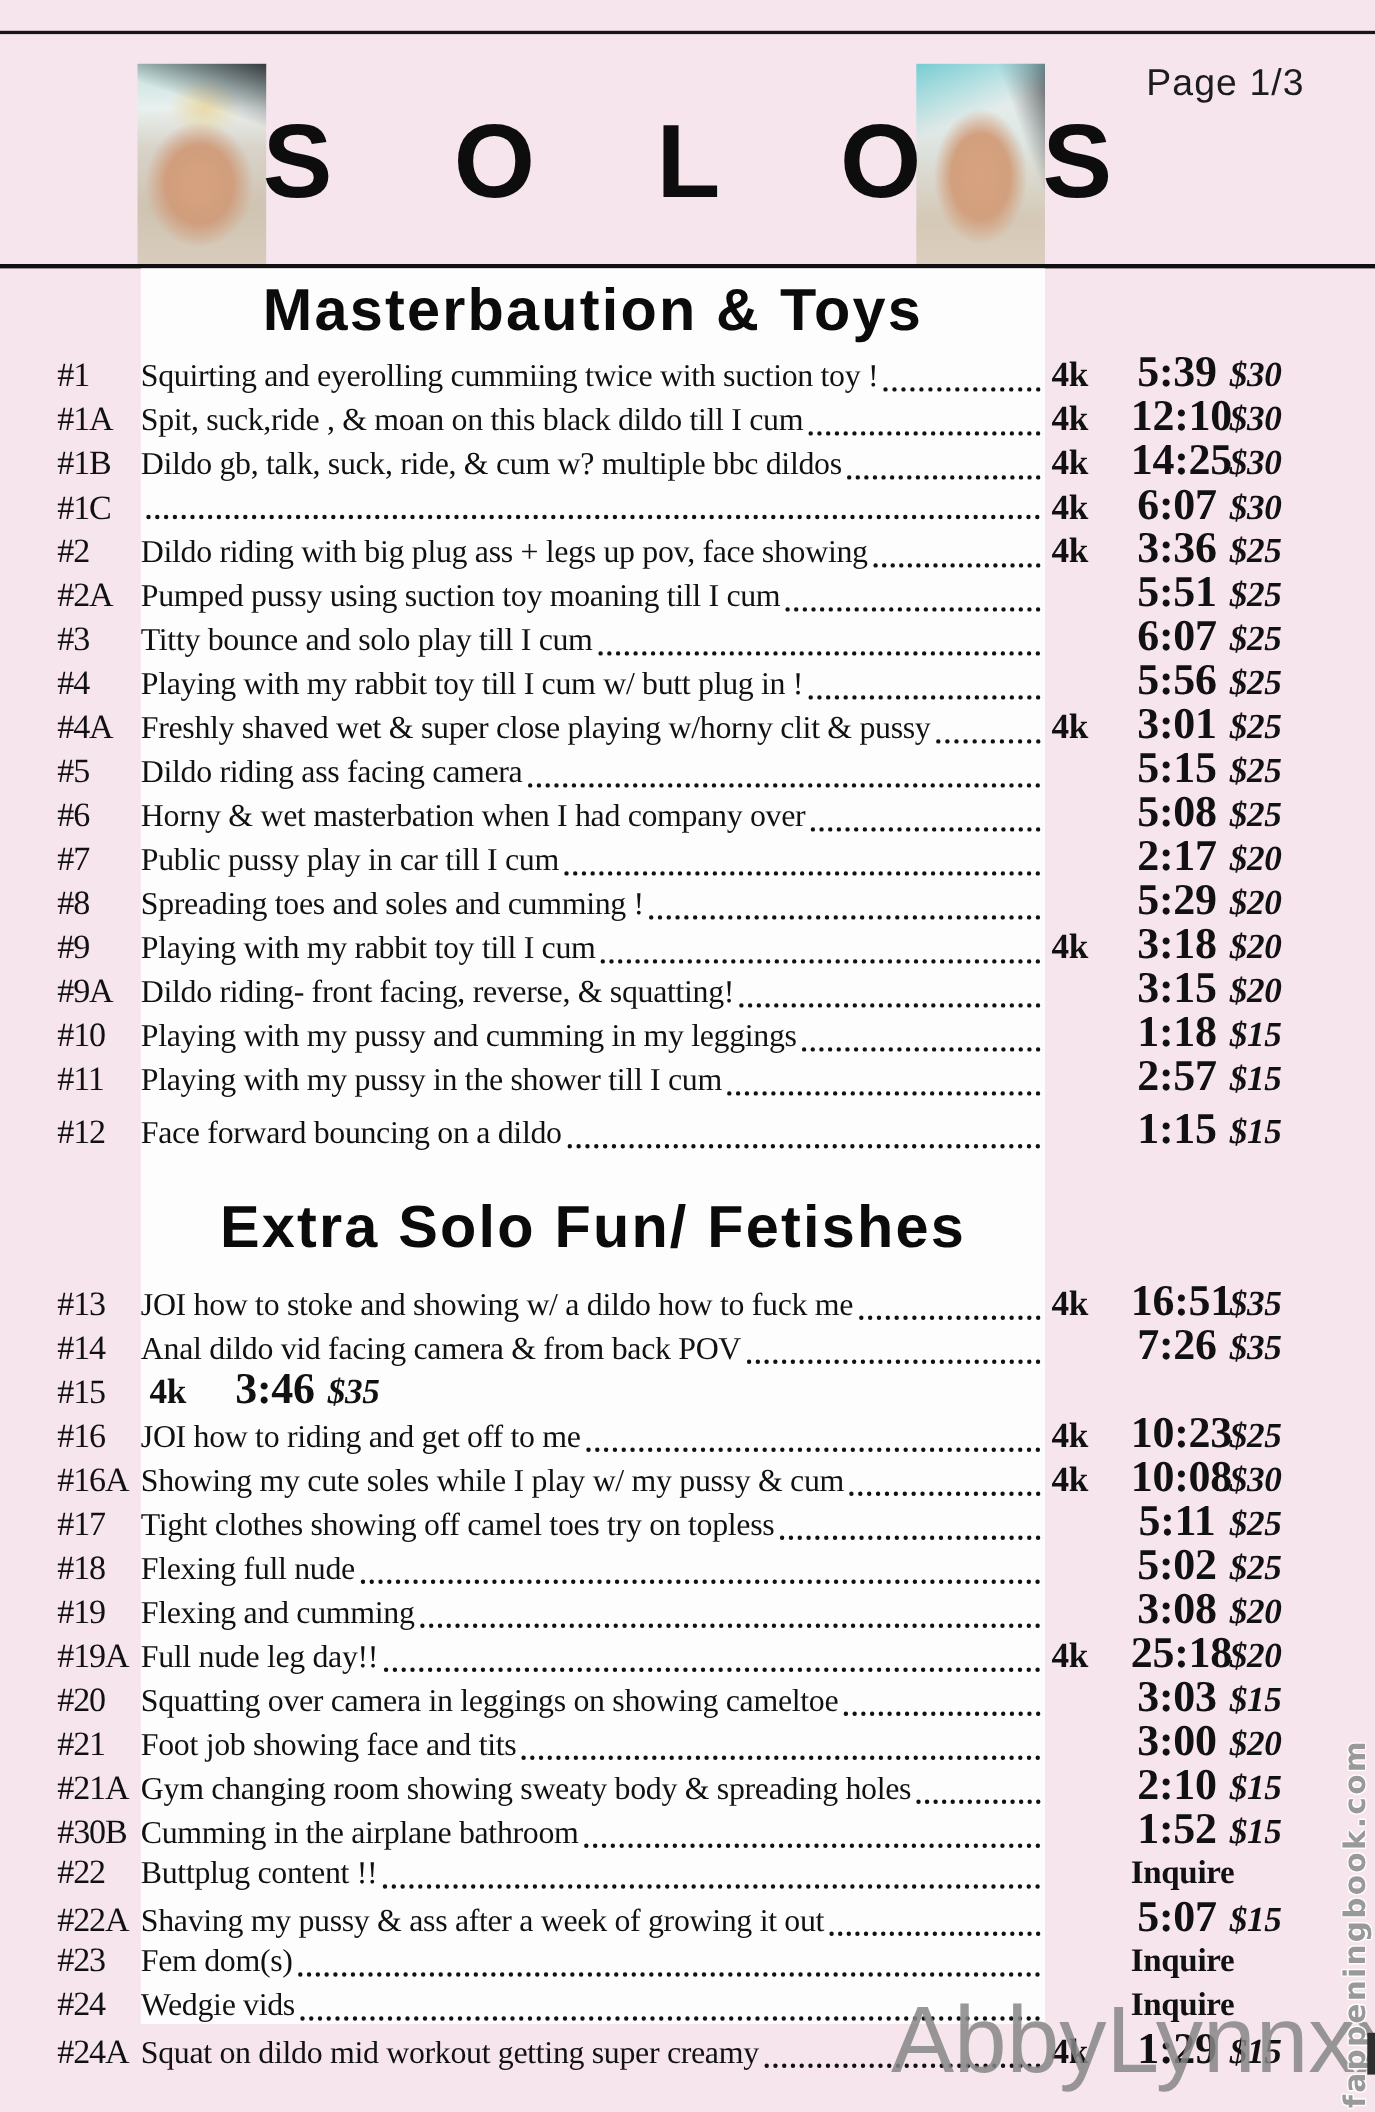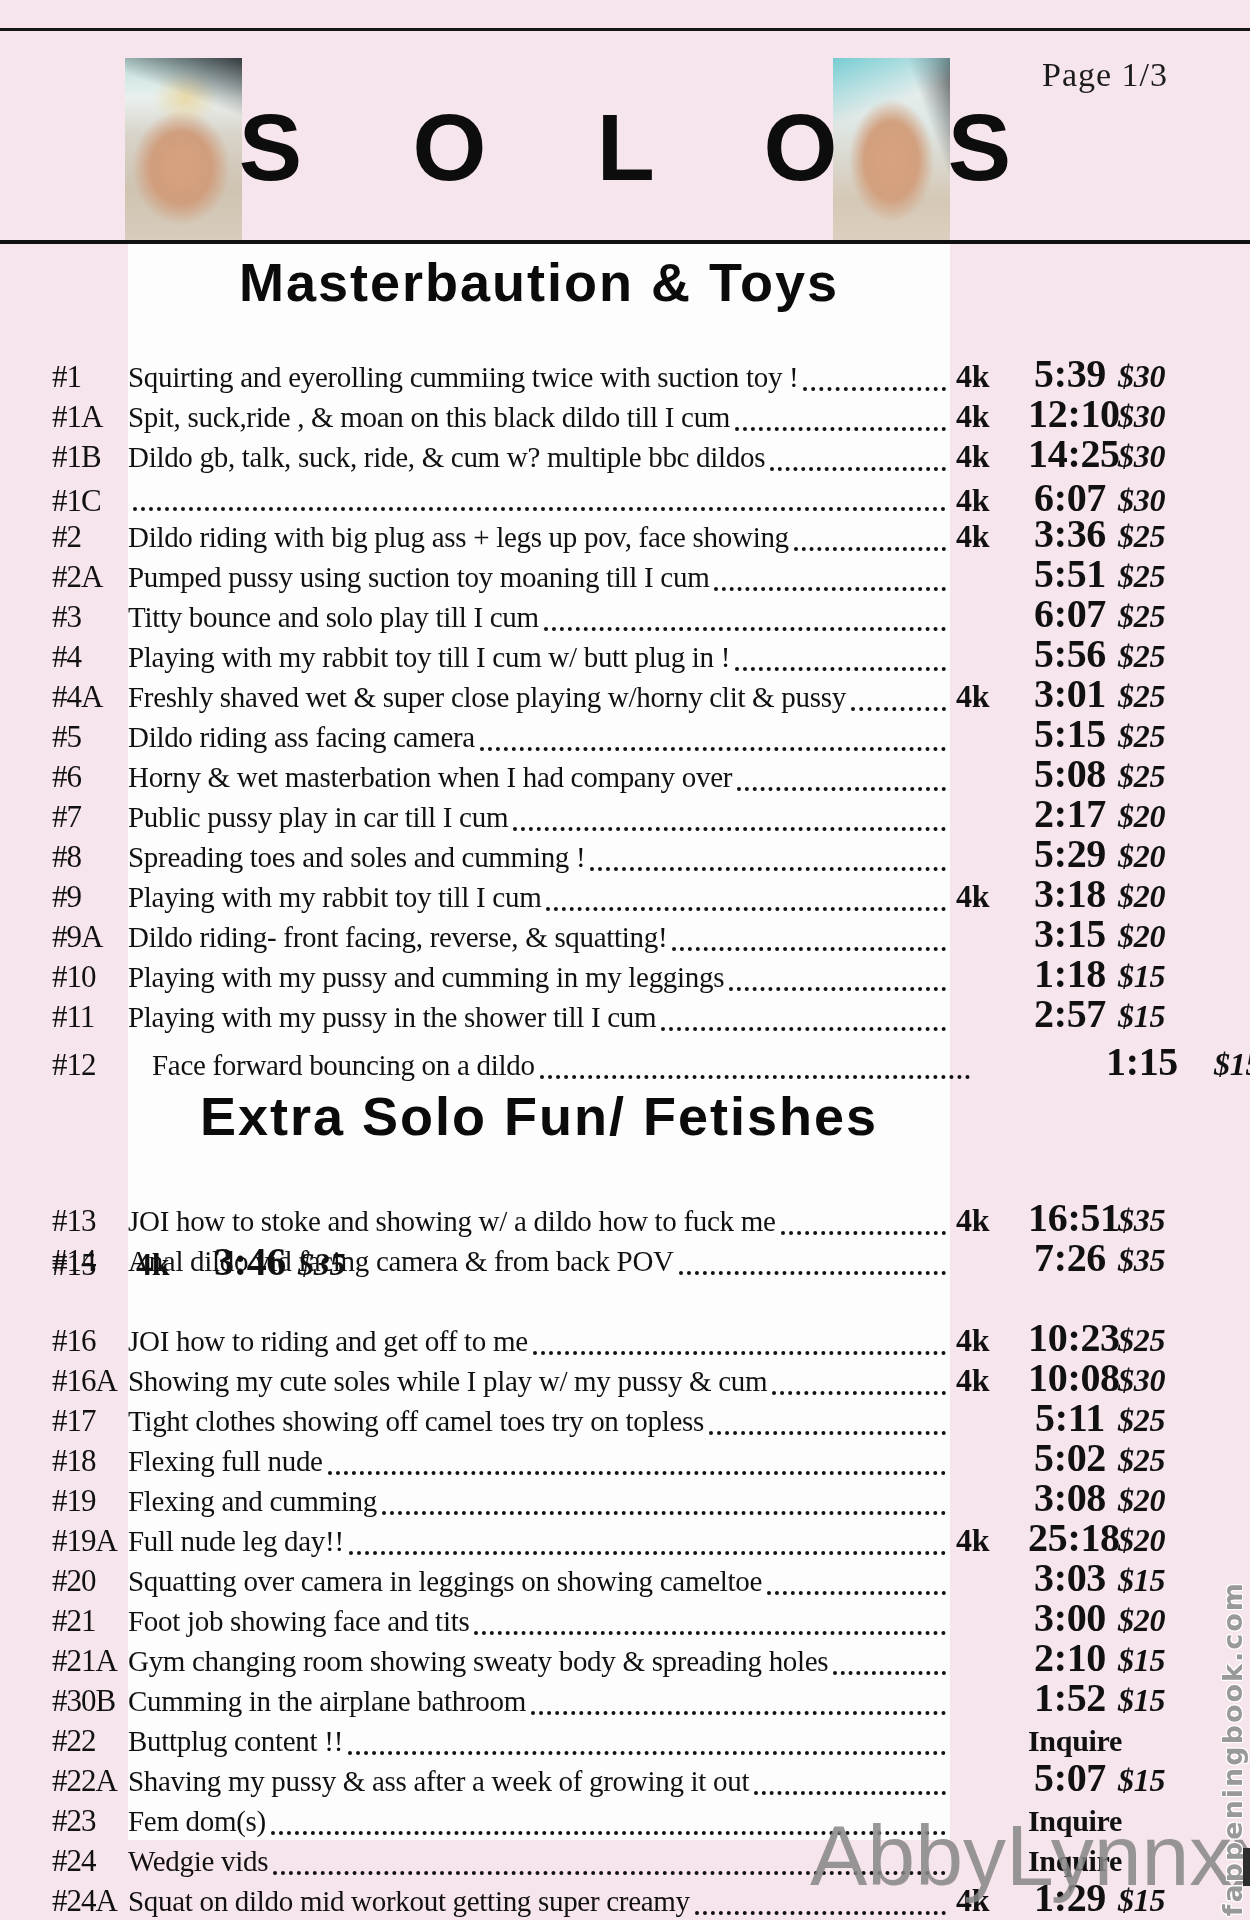--- a/index.html
+++ b/index.html
@@ -38,21 +38,21 @@
     font-family:"Liberation Sans", sans-serif;
     font-weight:700;
     font-size:95px;line-height:95px;
     letter-spacing:42px;
     text-indent:42px;
     color:#0d0d0d;
     white-space:nowrap;
   }
   .page-num{
     position:absolute;left:1042px;top:56px;
-    font-family:Liberation Serif, serif;
+    font-family:Liberation Sans, sans-serif;
     font-size:34px;letter-spacing:1px;color:#1c1c1c;
   }
 
   .white-strip{
     position:absolute;left:128px;top:244px;width:822px;height:1596px;
     background:#fdfdfd;
   }
 
   .content{position:absolute;left:0;top:244px;width:1250px;}
 
@@ -67,23 +67,23 @@
     color:#0b0b0b;
     white-space:nowrap;
   }
   .section-title.second{margin-top:32px;margin-bottom:14px;}
 
   .row{
     display:flex;align-items:baseline;
     height:40px;line-height:40px;
     font-size:29px;letter-spacing:-0.3px;
   }
-  .row.gap-above{margin-top:8px;gap:24px;}
+  .row.gap-above{margin-top:8px;}
   .col-num{flex:none;margin-left:52px;width:76px;font-size:31px;letter-spacing:-1px;}
-  .col-desc{flex:none;width:820px;display:flex;align-items:baseline;overflow:hidden;margin-top:39px;}
+  .col-desc{flex:none;width:820px;display:flex;align-items:baseline;overflow:hidden;}
   .desc{white-space:nowrap;}
   .leader{
     flex:1;min-width:10px;height:30px;
     align-self:flex-end;margin:0 2px 8px 5px;
     border-bottom:4px dotted #111;
   }
   .col-4k{flex:none;width:72px;padding-left:8px;font-weight:bold;font-size:32px;}
   .col-time{flex:none;width:84px;text-align:center;font-weight:bold;font-size:40px;}
   .col-price{flex:none;width:76px;padding-left:6px;font-weight:bold;font-size:32px;font-style:italic;}
   .col-time.inquire{font-size:30px;}

